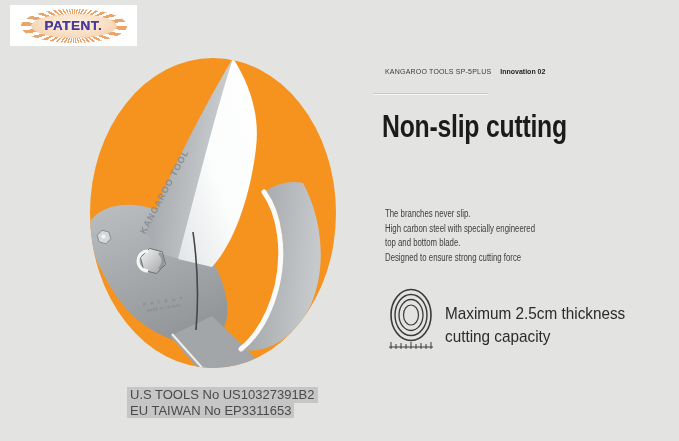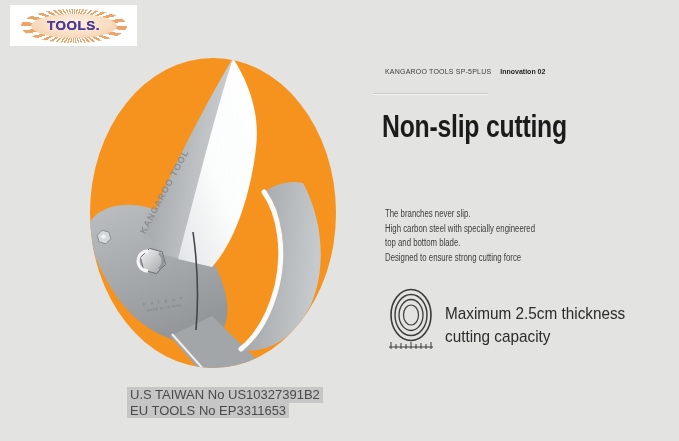--- a/index.html
+++ b/index.html
@@ -121,21 +121,21 @@
       </g>
 
       <text x="164" y="303" transform="rotate(-9 164 303)" text-anchor="middle" font-family="Liberation Sans, sans-serif" font-size="4.6" fill="#7e8185" letter-spacing="1.6">P A T E N T</text>
       <text x="164" y="309" transform="rotate(-9 164 309)" text-anchor="middle" font-family="Liberation Sans, sans-serif" font-size="3.6" fill="#7e8185" letter-spacing="0.4">MADE IN TAIWAN</text>
     </g>
   </svg>
 
   <div class="badge-box">
     <div class="sunburst">
       <div class="sunburst-inner"></div>
-      <span class="badge-label">TOOLS.</span>
+      <span class="badge-label">PATENT.</span>
     </div>
   </div>
 
   <div class="brand-row">
     <span class="brand">KANGAROO TOOLS SP-5PLUS</span>
     <span class="edition">Innovation 02</span>
   </div>
   <div class="divider"></div>
 
   <h1 class="headline">Non-slip cutting</h1>
@@ -167,17 +167,17 @@
         <line x1="44" y1="54" x2="44" y2="61" stroke-width="1"></line>
       </g>
     </svg>
     <div class="capacity-text">
       <div>Maximum 2.5cm thickness</div>
       <div>cutting capacity</div>
     </div>
   </div>
 
   <div class="patent-lines">
-    <div><span class="hl">U.S TAIWAN No US10327391B2</span></div>
-    <div><span class="hl">EU TOOLS No EP3311653</span></div>
+    <div><span class="hl">U.S TOOLS No US10327391B2</span></div>
+    <div><span class="hl">EU TAIWAN No EP3311653</span></div>
   </div>
 
 </div>
 
 </body></html>

